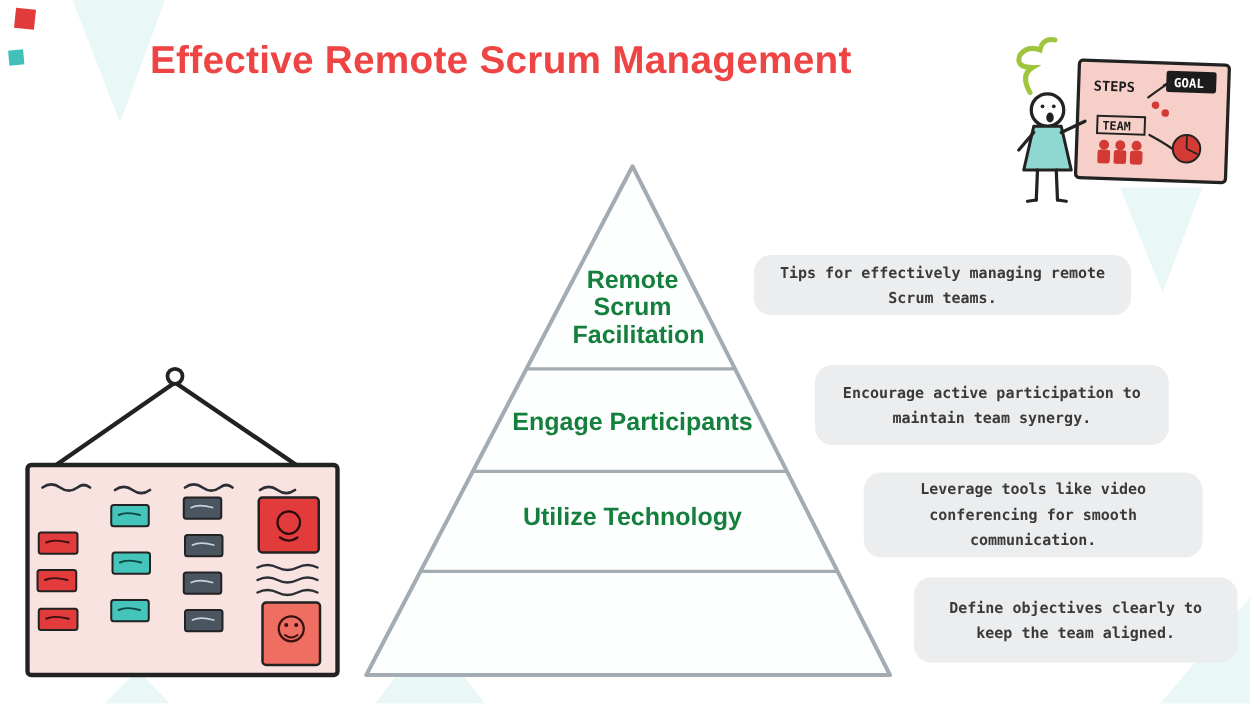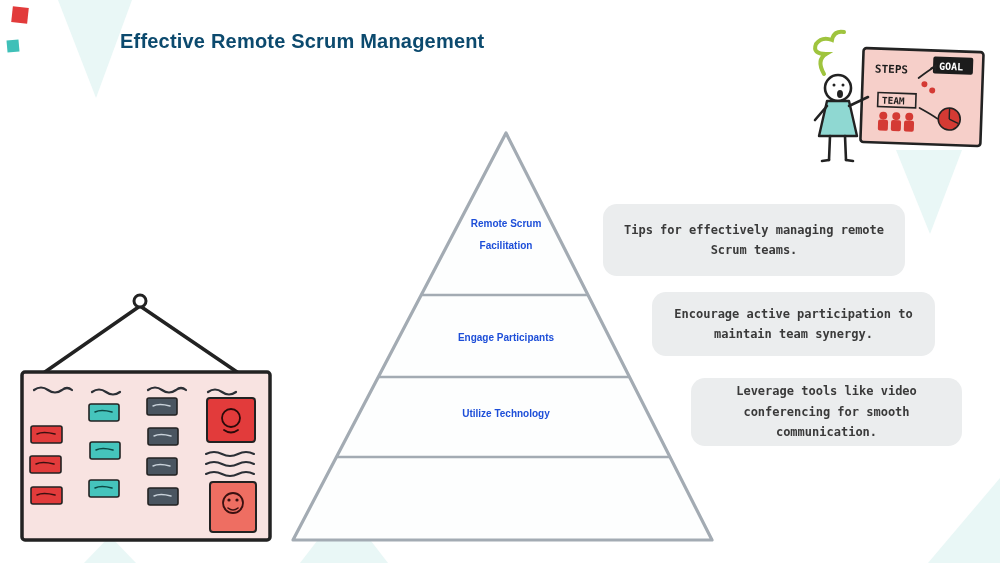--- a/index.html
+++ b/index.html
@@ -9,32 +9,32 @@
     width:1000px; height:563px;
     background:#ffffff;
     overflow:hidden;
     font-family:"Liberation Sans", sans-serif;
   }
   svg { position:absolute; left:0; top:0; }
 
   .page-title {
     position:absolute;
     left:120px; top:30px;
-    font-size:20px;
+    font-size:31px;
     font-weight:bold;
-    color:#0c4a6e;
+    color:#ef4444;
     letter-spacing:0.2px;
   }
 
   .pyr-label {
     position:absolute;
     text-align:center;
     font-weight:bold;
-    color:#1d4ed8;
-    font-size:10px;
+    color:#15803d;
+    font-size:20px;
     line-height:22px;
   }
   #lab-0 { left:458px; top:213px; width:96px; }
   #lab-1 { left:396px; top:327px; width:220px; }
   #lab-2 { left:396px; top:403px; width:220px; }
   #lab-3 { left:396px; top:480px; width:220px; }
 
   .tip-box {
     position:absolute;
     background:#ebedee;
@@ -43,21 +43,21 @@
     align-items:center;
     justify-content:center;
     text-align:center;
     padding:8px 16px;
     font-family:"DejaVu Sans Mono", monospace;
     font-weight:bold;
     font-size:12px;
     line-height:1.7;
     color:#3a3a3a;
   }
-  #tip-0 { left:603px; top:204px; width:302px; height:72px; }
+  #tip-0 { left:603px; top:204px; width:302px; height:48px; }
   #tip-1 { left:652px; top:292px; width:283px; height:64px; }
   #tip-2 { left:691px; top:378px; width:271px; height:68px; }
   #tip-3 { left:731px; top:462px; width:259px; height:68px; }
 </style>
 </head>
 <body>
 
 <div class="canvas">
 
   <svg width="1000" height="563" viewBox="0 0 1000 563">
@@ -202,14 +202,17 @@
 
   <div class="tip-box" id="tip-0">
     <span>Tips for effectively managing remote Scrum teams.</span>
   </div>
   <div class="tip-box" id="tip-2">
     <span>Leverage tools like video conferencing for smooth communication.</span>
   </div>
   <div class="tip-box" id="tip-1">
     <span>Encourage active participation to maintain team synergy.</span>
   </div>
+  <div class="tip-box" id="tip-3">
+    <span>Define objectives clearly to keep the team aligned.</span>
+  </div>
 
 </div>
 
 </body></html>

